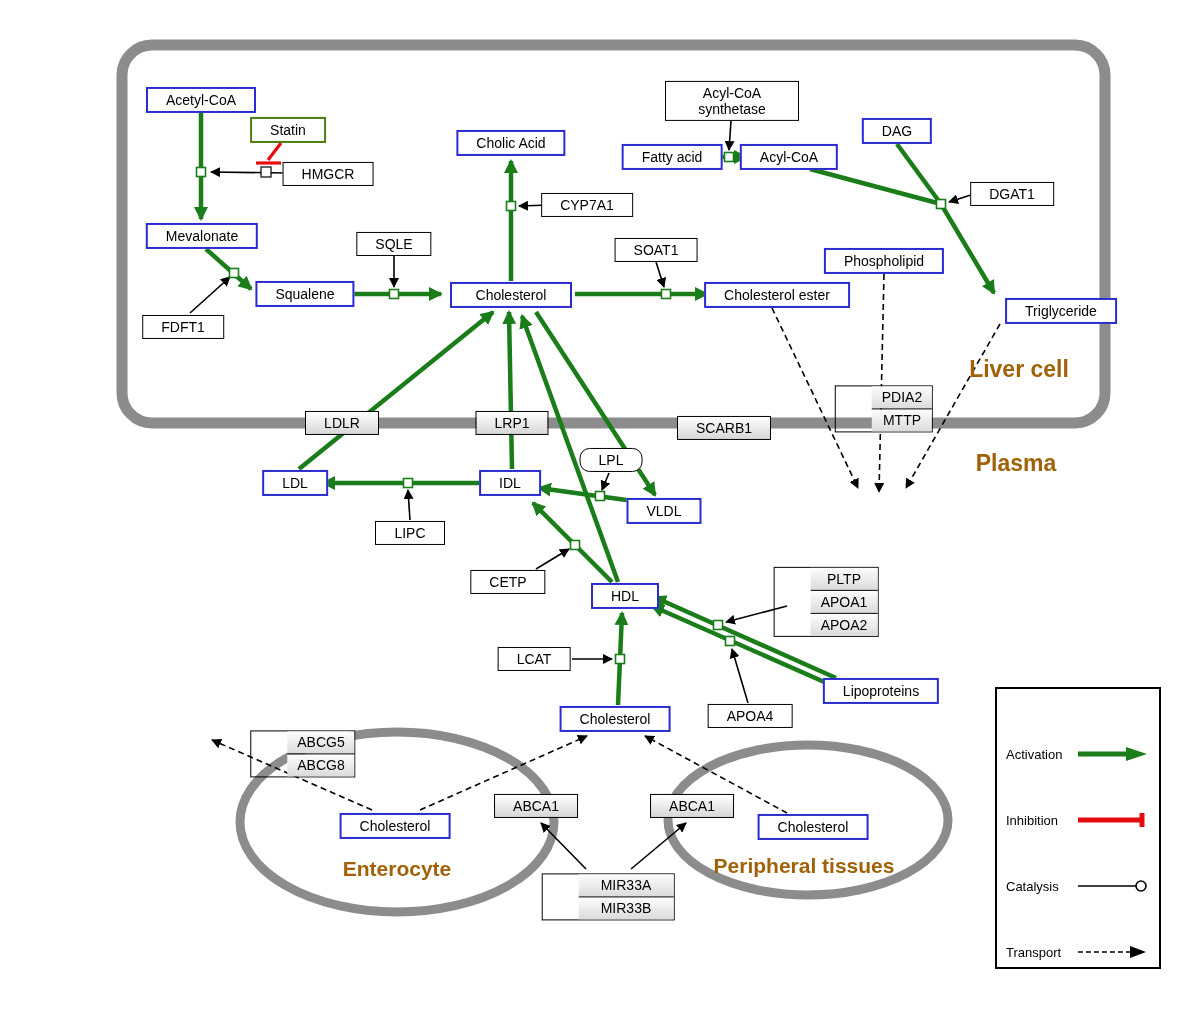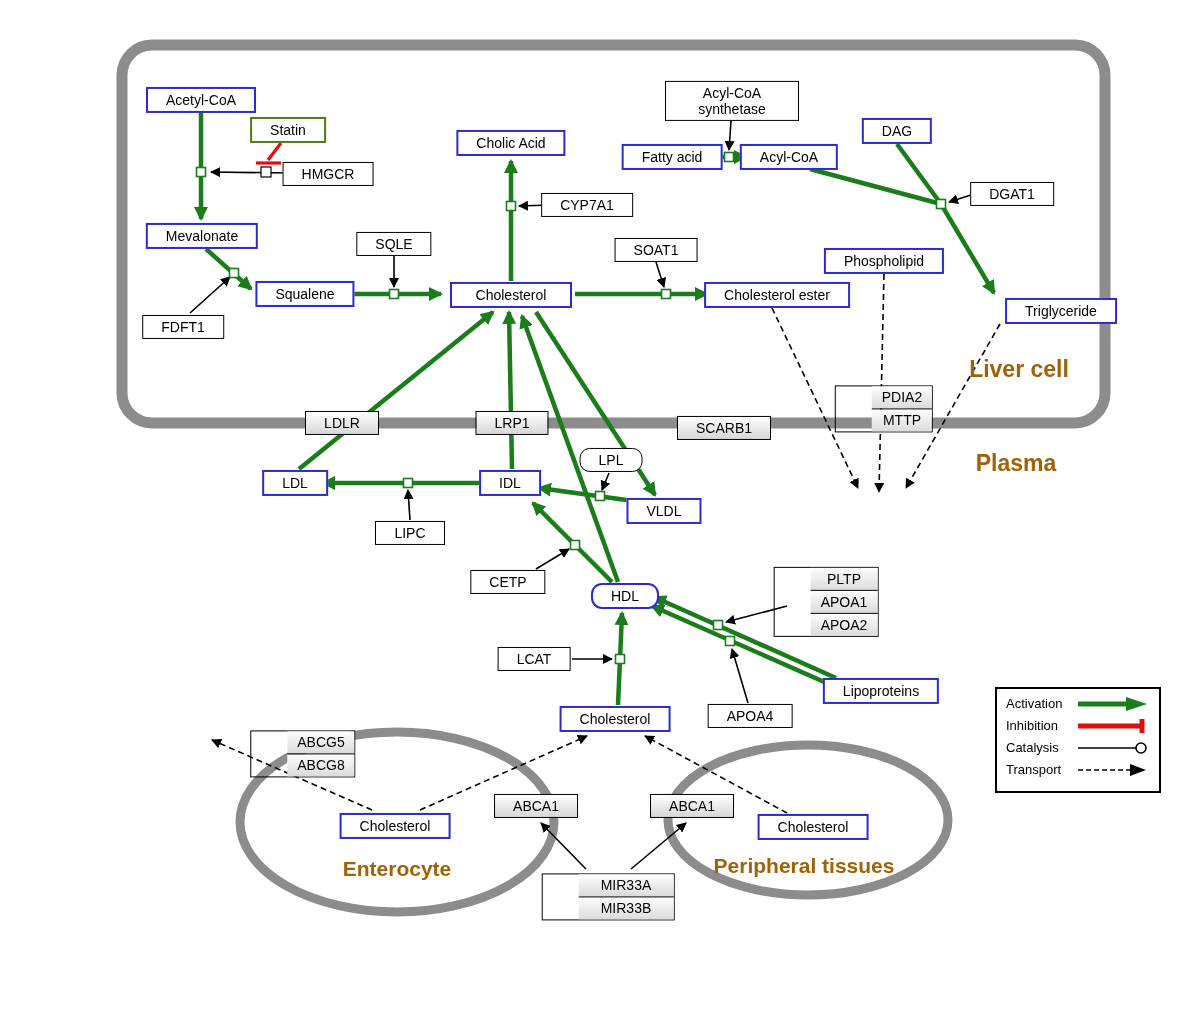--- a/index.html
+++ b/index.html
@@ -18,21 +18,21 @@
   .stack { padding:0; background:none; }
   .stack .row { padding:3px 10px; background:linear-gradient(180deg,#fdfdfd 0%,#dbdbdb 100%);margin-left:36px; }
   .stack .row + .row { border-top:1px solid #000; }
   .twoline { white-space:normal; width:134px; }
   .region-label { position:absolute; transform:translate(-50%,-50%); color:#a16207; font-weight:bold; z-index:2; white-space:nowrap; }
   .rl-big { font-size:23px; }
   .rl-med { font-size:21px; }
   .apo-table { position:absolute; transform:translate(-50%,-50%); z-index:2; border-collapse:collapse; }
   .apo-table td { border:1px solid #000; background:#fff; font-size:14px; text-align:center; width:77px; padding:3px 4px; color:#000; }
   .legend { position:absolute; left:995px; top:687px; width:166px; border:2px solid #000; background:#fff; z-index:3; padding:7px 9px; }
-  .legend-row { display:flex; align-items:flex-start; justify-content:space-between; height:22px; }
+  .legend-row { display:flex; align-items:flex-end; justify-content:space-between; height:22px;margin-top:44px; }
   .legend-row .lab { font-size:13px; color:#000; }
 </style>
 </head>
 <body>
 
 <div class="canvas">
 
   <svg class="edges" width="1200" height="1013">
     <defs>
       <marker id="mg" markerUnits="userSpaceOnUse" markerWidth="16" markerHeight="14" refX="12" refY="7" orient="auto">
@@ -156,21 +156,21 @@
     <div class="row">PDIA2</div>
     <div class="row">MTTP</div>
   </div>
 
   <div class="node met" style="left:295px; top:483px;">LDL</div>
   <div class="node met" style="left:510px; top:483px;">IDL</div>
   <div class="node" style="left:410px; top:533px; min-width:70px;">LIPC</div>
   <div class="node" style="left:611px; top:460px;border-radius:10px;">LPL</div>
   <div class="node met" style="left:664px; top:511px;">VLDL</div>
   <div class="node" style="left:508px; top:582px; min-width:68px;">CETP</div>
-  <div class="node met" style="left:625px; top:596px;border-radius:11px;">HDL</div>
+  <div class="node met" style="left:625px; top:596px;">HDL</div>
   <div class="node" style="left:534px; top:659px; min-width:72px;">LCAT</div>
   <div class="node stack" style="left:826px; top:602px;">
     <div class="row">PLTP</div>
     <div class="row">APOA1</div>
     <div class="row">APOA2</div>
   </div>
   <div class="node" style="left:750px; top:716px;">APOA4</div>
   <div class="node met" style="left:881px; top:691px;">Lipoproteins</div>
   <div class="node met" style="left:615px; top:719px;">Cholesterol</div>
 

